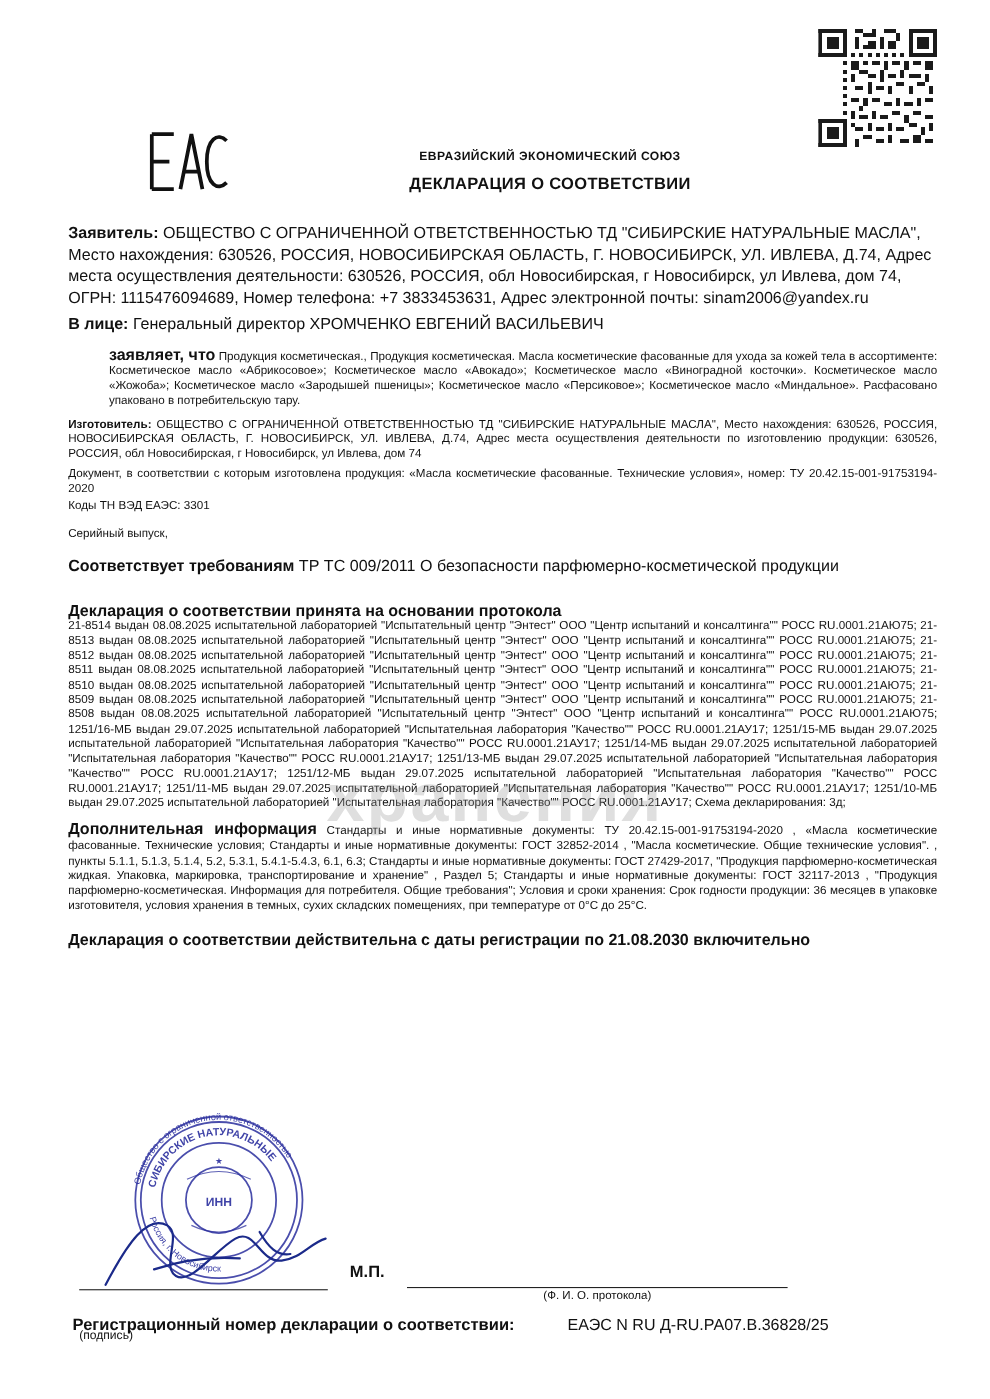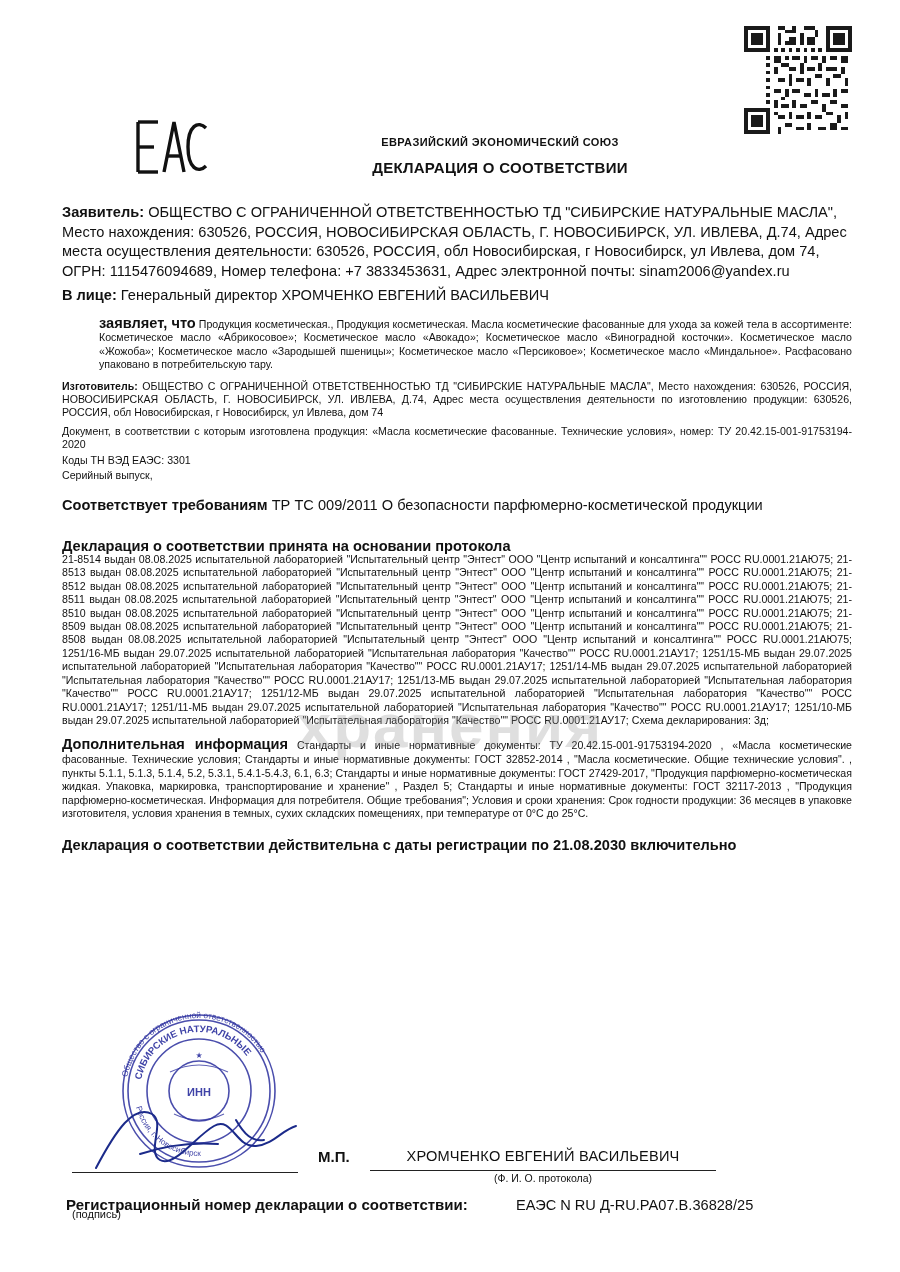--- a/index.html
+++ b/index.html
@@ -382,21 +382,21 @@
 
     <div style="margin-top:8px;">
       <p class="p-small">
         <span style="font-weight:bold;margin-top:16px;">Изготовитель:</span>
         <span>ОБЩЕСТВО С ОГРАНИЧЕННОЙ ОТВЕТСТВЕННОСТЬЮ ТД "СИБИРСКИЕ НАТУРАЛЬНЫЕ МАСЛА", Место нахождения: 630526, РОССИЯ,  НОВОСИБИРСКАЯ ОБЛАСТЬ, Г. НОВОСИБИРСК, УЛ. ИВЛЕВА, Д.74, Адрес места осуществления деятельности по изготовлению продукции: 630526, РОССИЯ, обл Новосибирская, г Новосибирск, ул Ивлева, дом 74</span>
       </p>
     </div>
 
     <p class="p-small" style="margin-top:5px;">Документ, в соответствии с которым изготовлена продукция: «Масла косметические фасованные. Технические условия», номер: ТУ 20.42.15-001-91753194-2020</p>
     <p class="p-small-nj" style="margin-top:2px;">Коды ТН ВЭД ЕАЭС: 3301</p>
-    <p class="p-small-nj" style="margin-top:2px;">Серийный выпуск,</p>
+    <p class="p-small-nj" style="margin-top:12px;">Серийный выпуск,</p>
 
     <p class="compliance">
       <span class="lbl">Соответствует требованиям</span>
       <span class="val">ТР ТС 009/2011 О безопасности парфюмерно-косметической продукции</span>
     </p>
 
     <div style="margin-top:22px;">
       <p class="p-small-nj" style="line-height:16px;">
         <span class="indent-head">Декларация о соответствии принята на основании протокола</span>
         <span class="protocol-inline"></span>
@@ -453,21 +453,20 @@
         <path d="M54 64 C78 56, 104 52, 132 54"></path>
         <path d="M150 30 C158 44, 166 52, 178 50"></path>
       </g>
     </svg>
   </div>
 
   <div class="sig-line"></div>
   <div class="sig-caption">(подпись)</div>
 
   <div class="mp">М.П.</div>
-  <div class="declarant-name">ХРОМЧЕНКО ЕВГЕНИЙ ВАСИЛЬЕВИЧ</div>
   <div class="declarant-line"></div>
   <div class="declarant-caption">(Ф. И. О. протокола)</div>
 
   <div class="footer-rows">
     <div class="footer-row">
       <div class="footer-label">Регистрационный номер декларации о соответствии:</div>
       <div class="footer-value">ЕАЭС N RU Д-RU.РА07.В.36828/25</div>
     </div>
   </div>
 

